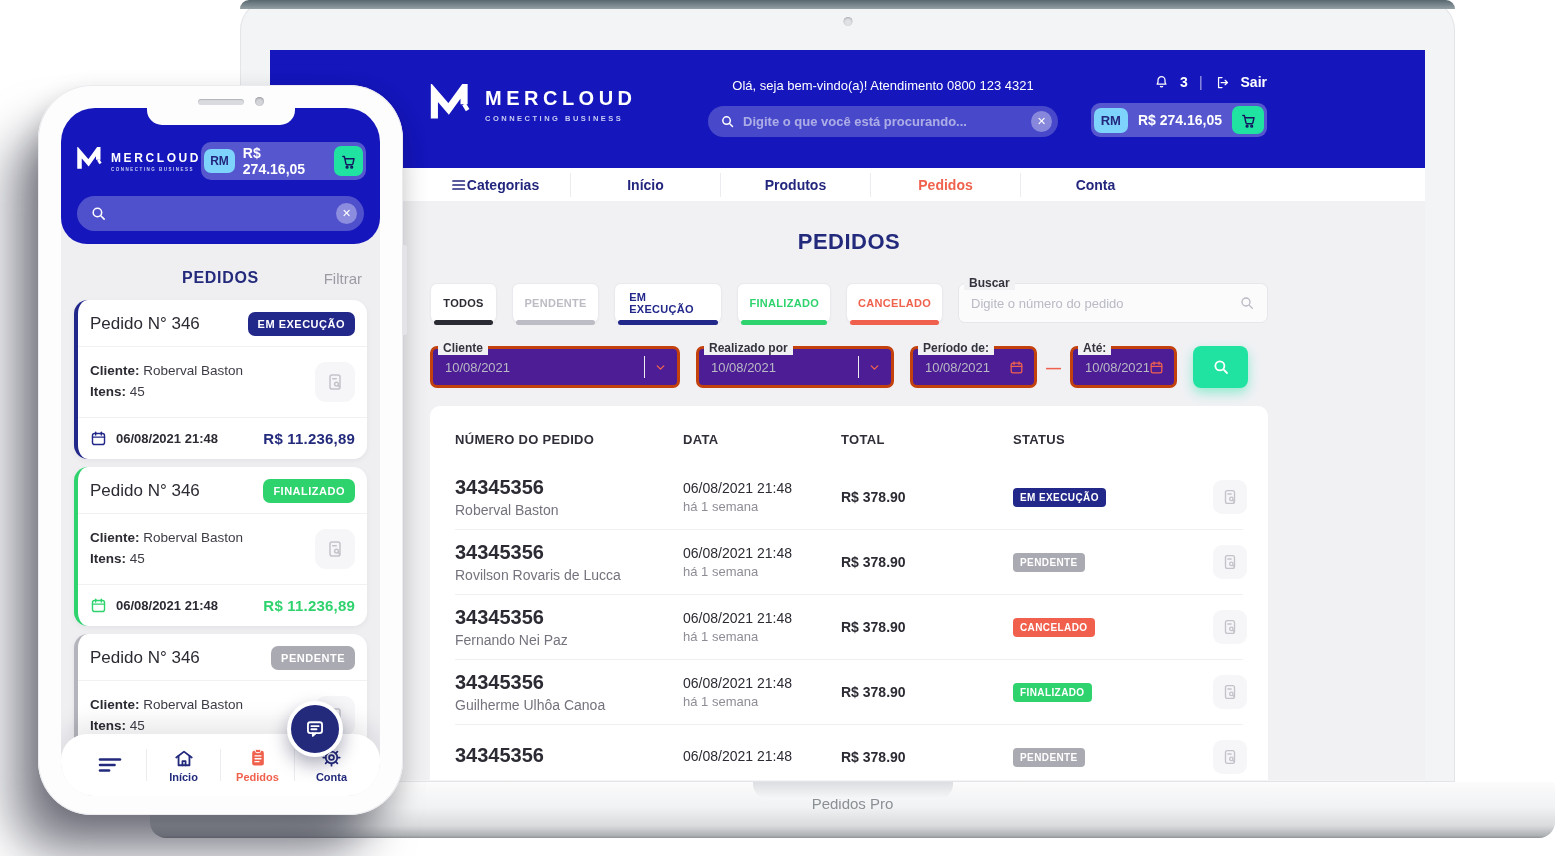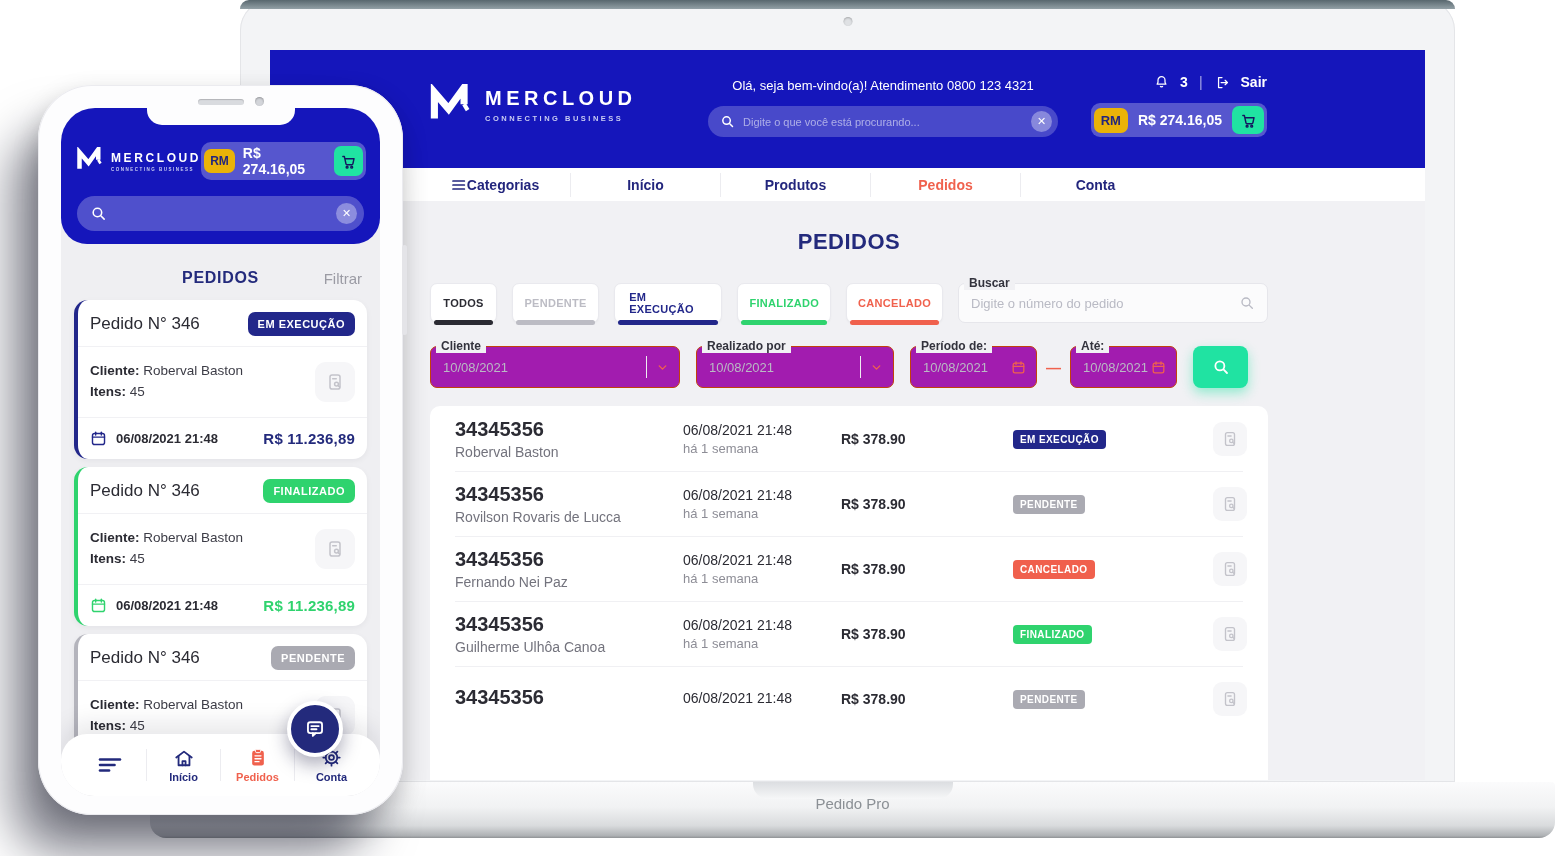--- a/index.html
+++ b/index.html
@@ -31,30 +31,30 @@
 
   
   .dheader { position:relative; height:118px; background:#1516bb; }
   .dlogo { position:absolute; left:160px; top:34px; display:flex; align-items:center; gap:13px; color:#fff; }
   .dlogo .brand-name { font-size:20px; font-weight:700; letter-spacing:4.5px; }
   .dlogo .brand-tag { font-size:7.5px; letter-spacing:2.5px; color:#c9ccf2; margin-top:4px; font-weight:700; }
   .dheader-center { position:absolute; left:438px; top:28px; width:350px; }
   .greeting { color:#fff; font-size:13px; text-align:center; }
   .dsearch { margin-top:13px; height:31px; background:rgba(255,255,255,.22); border-radius:16px;
     display:flex; align-items:center; padding:0 6px 0 12px; gap:8px; }
-  .dsearch input { flex:1; background:transparent; border:none; outline:none; color:#84cc16; font-size:11px;
-    font-family:"Liberation Sans", sans-serif; min-width:0; }
+  .dsearch input { flex:1; background:transparent; border:none; outline:none; color:#84cc16; font-size:13px;
+    font-family:"Liberation Sans", sans-serif; min-width:0;font-weight:bold; }
   .dsearch input::placeholder { color:rgba(255,255,255,.55); }
   .clear-chip { width:21px; height:21px; border-radius:50%; background:rgba(255,255,255,.35);
     color:#fff; display:grid; place-items:center; font-size:11px; flex:0 0 auto; cursor:pointer; }
   .dheader-right { position:absolute; right:158px; top:24px; display:flex; flex-direction:column; align-items:flex-end; gap:13px; }
   .session-row { display:flex; align-items:center; gap:11px; color:#fff; font-size:14px; font-weight:600; }
   .session-sep { color:rgba(255,255,255,.6); font-weight:400; }
   .wallet { display:flex; align-items:center; background:rgba(255,255,255,.28); border-radius:9px; padding:3px; gap:10px; }
-  .wallet-initials { background:#eab308; color:#23267d; font-weight:800; font-size:13px; border-radius:7px; padding:5px 7px; }
+  .wallet-initials { background:#7dd3fc; color:#23267d; font-weight:800; font-size:13px; border-radius:7px; padding:5px 7px; }
   .wallet-balance { color:#fff; font-weight:700; font-size:14px; }
   .wallet-cart { width:32px; height:28px; background:#20e3a2; border-radius:7px;
     display:grid; place-items:center; color:#14175e; cursor:pointer; }
 
   
   .dnav { height:33px; background:#fff; display:flex; align-items:center; padding-left:150px; }
   .dnav-item { display:flex; align-items:center; justify-content:center; width:150px; height:24px;
     font-size:14px; font-weight:700; color:#23267d; cursor:pointer; }
   .dnav-item + .dnav-item { border-left:1px solid #ececf0; }
   .dnav-item.active { color:#f0614d; }
@@ -75,21 +75,21 @@
   .search-order { margin-left:auto; position:relative; width:338px; height:40px;
     border:1px solid #e6e6eb; border-radius:7px; background:#fbfbfc; display:flex; align-items:center; }
   .float-label { position:absolute; top:-8px; left:5px; font-size:12px; font-weight:700; color:#33333d;
     background:#f1f1f4; padding:0 5px; white-space:nowrap; }
   .search-order input { flex:1; border:none; outline:none; background:transparent; padding:0 8px 0 12px;
     font-size:13px; color:#55555f; font-family:"Liberation Sans", sans-serif; min-width:0; }
   .search-order input::placeholder { color:#b9bac4; }
   .search-order .mag { color:#b9bac4; margin-right:12px; }
 
   .filters-row { margin-top:23px; display:flex; align-items:center; gap:16px; }
-  .field { position:relative; height:42px; border:1px solid #c2410c; border-radius:7px; background:#a21caf;
+  .field { position:relative; height:42px; border:3px solid #c2410c; border-radius:7px; background:#4c1d95;
     display:flex; align-items:center; padding:0 10px 0 12px; }
   .field .value { color:#b9bac4; font-size:13px; flex:1; white-space:nowrap; overflow:hidden; }
   .field .chev { color:#f0614d; border-left:1px solid #ededf1; padding-left:9px; height:22px;
     display:flex; align-items:center; cursor:pointer; }
   .field .cal { color:#f0614d; cursor:pointer; }
   .f-cliente { width:250px; } .f-realizado { width:198px; } .f-periodo { width:127px; } .f-ate { width:107px; }
   .dash { color:#f0614d; font-weight:800; margin:0 -7px; font-size:15px; }
   .search-btn { width:55px; height:42px; background:#20e3a2; border:none; border-radius:8px; cursor:pointer;
     display:grid; place-items:center; color:#fff; box-shadow:0 5px 12px rgba(32,227,162,.45); }
 
@@ -340,20 +340,27 @@
           <span style="display:flex">
             <svg width="18" height="18" viewBox="0 0 24 24" fill="none" stroke="currentColor" stroke-width="2.4" stroke-linecap="round">
                 <circle cx="10.5" cy="10.5" r="6"></circle>
                 <line x1="15.6" y1="15.6" x2="20" y2="20"></line>
               </svg>
           </span>
         </button>
       </div>
 
       <div class="table-card">
+        <div class="thead">
+          <span>NÚMERO DO PEDIDO</span>
+          <span>DATA</span>
+          <span>TOTAL</span>
+          <span>STATUS</span>
+          <span></span>
+        </div>
 
         <div class="trow">
           <span>
               <div class="c-num">34345356</div>
               <div class="c-name">Roberval Baston</div>
             </span>
           <span>
               <div class="c-date">06/08/2021 21:48</div>
               <div class="c-rel">há 1 semana</div>
             </span>
@@ -452,21 +459,21 @@
               </svg>
           </span>
         </div>
       </div>
     </div>
   </div>
 </div>
 
 <div class="laptop-base">
   <div class="base-notch"></div>
-  <div class="base-label">Pedido Pro</div>
+  <div class="base-label">Pedidos Pro</div>
 </div>
 
 <div class="phone">
   <div class="speaker"></div>
   <div class="cam-dot"></div>
   <div class="side-btn"></div>
 
   <div class="pscreen">
     <div class="notch"></div>
 

